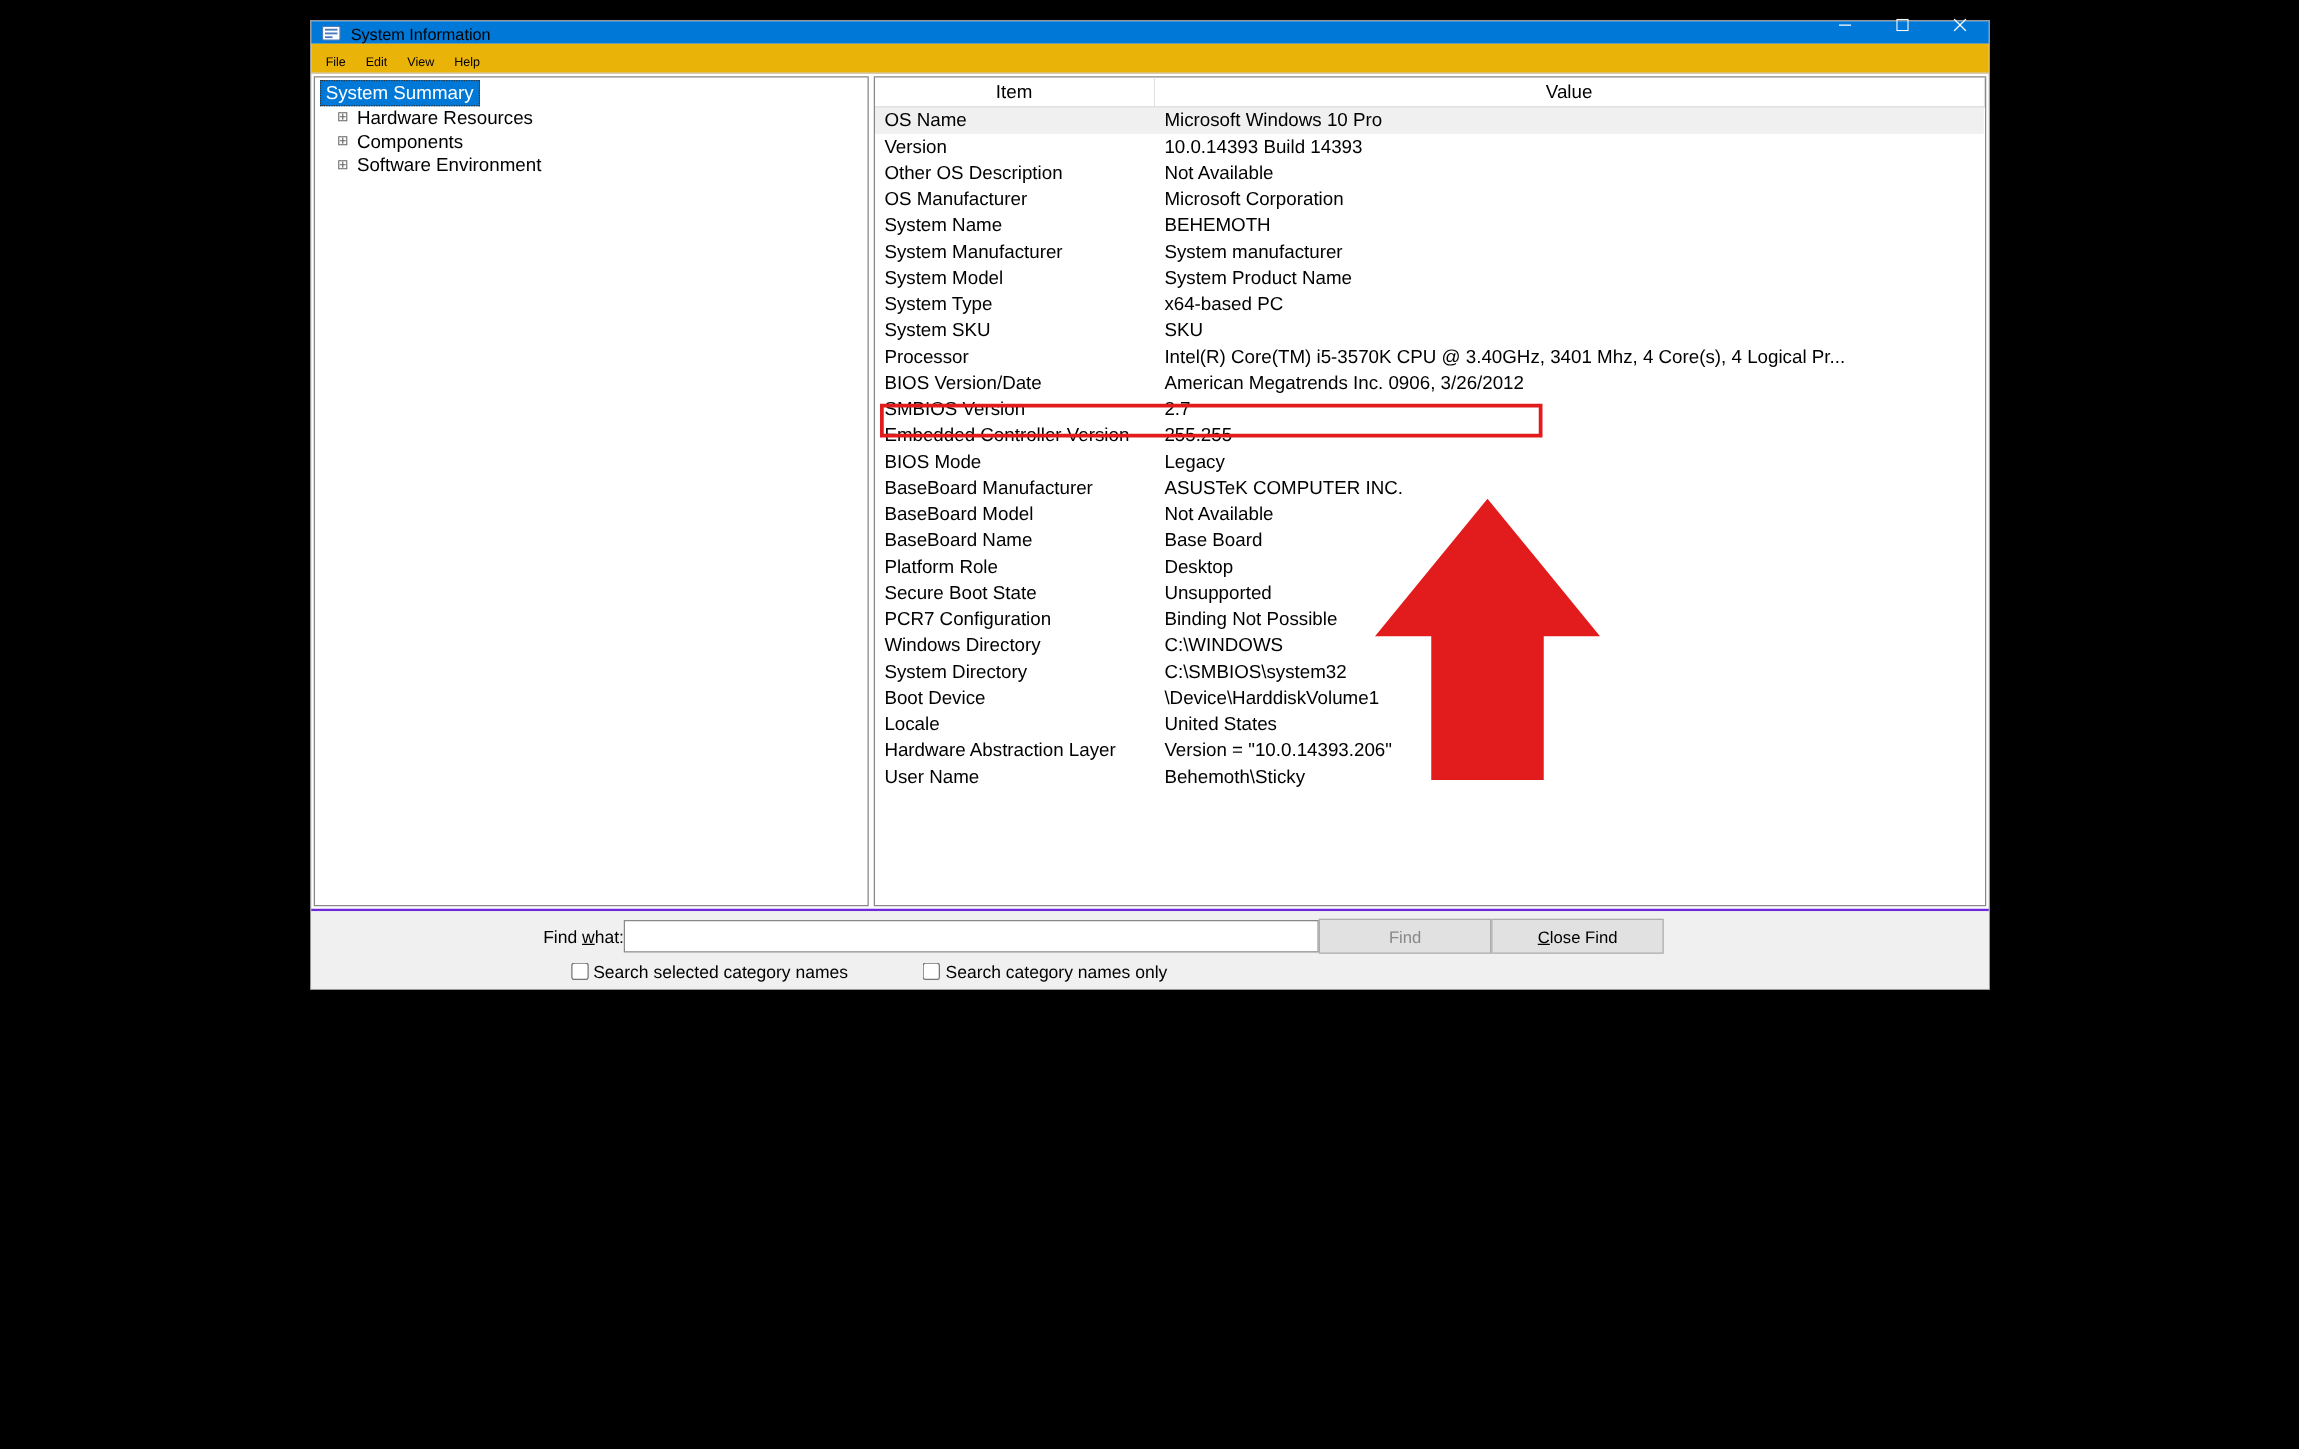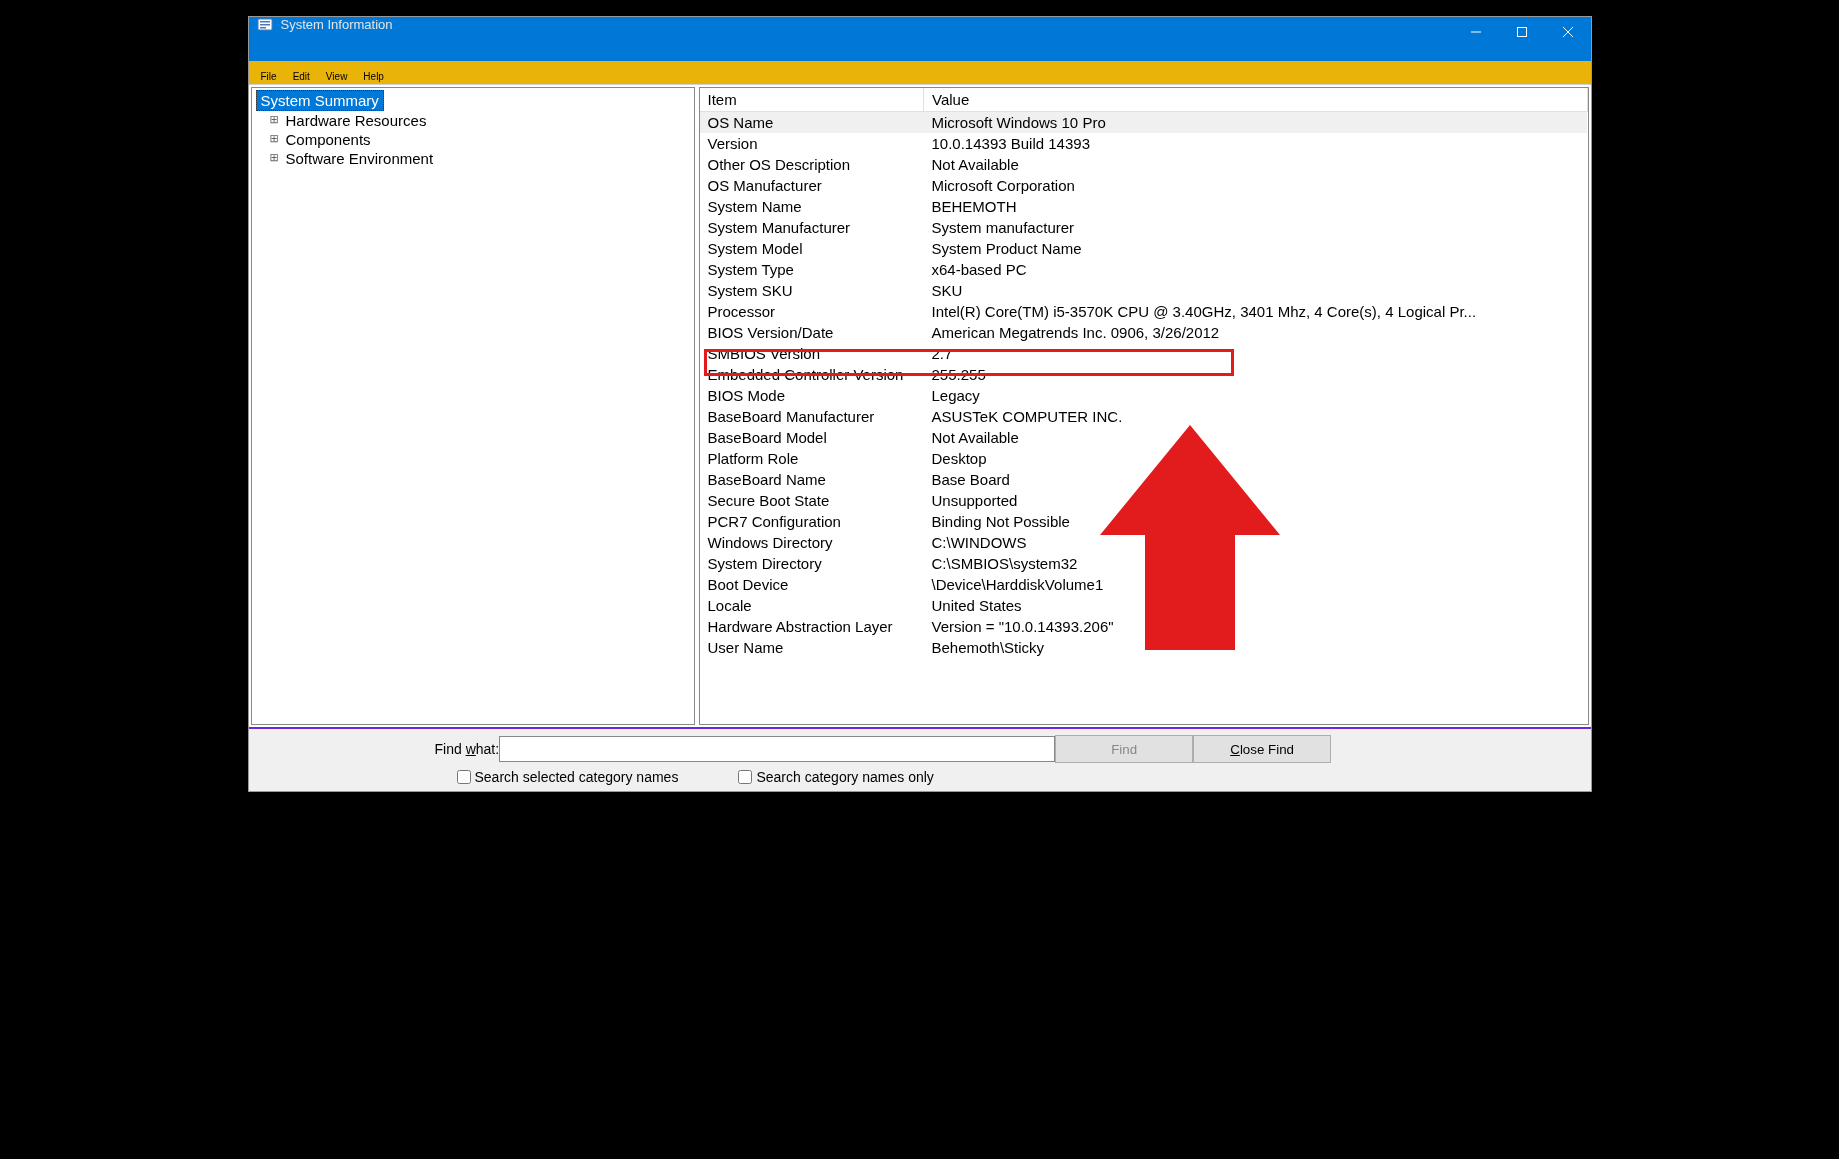--- a/index.html
+++ b/index.html
@@ -20,24 +20,24 @@
       width: 1344px;
       height: 776px;
       background: #fff;
       margin-top: 16px;
       display: flex;
       flex-direction: column;
       border: 1px solid #999;
     }
     .titlebar {
       background: #0078D7;
-      color: #e5e5e5;
-      height: 44px;
-      display: flex;
-      align-items: flex-start;
+      color: #000000;
+      height: 18px;
+      display: flex;
+      align-items: flex-end;
       padding-left: 8px;
       font-size: 13px;
     }
     .titlebar-icon {
       width: 16px;
       height: 16px;
       margin-right: 8px;
       display: inline-block;
     }
     .titlebar-title {
@@ -111,21 +111,21 @@
     .list-scroll {
       flex: 1;
       overflow-y: scroll;
       font-size: 15px;
     }
     .list-table {
       width: 100%;
       border-collapse: collapse;
     }
     .list-table th {
-      text-align: left;
+      text-align: center;
       font-weight: normal;
       padding: 3px 8px;
       background: #fff;
       border-bottom: 1px solid #e0e0e0;
       border-right: 1px solid #e0e0e0;
       position: sticky;
       top: 0;
       margin-left: 35px;
     }
     .list-table td {
@@ -326,26 +326,26 @@
               </tr>
               <tr>
                 <td class="col-item">BaseBoard Manufacturer</td>
                 <td>ASUSTeK COMPUTER INC.</td>
               </tr>
               <tr>
                 <td class="col-item">BaseBoard Model</td>
                 <td>Not Available</td>
               </tr>
               <tr>
+                <td class="col-item">BaseBoard Name</td>
+                <td>Base Board</td>
+              </tr>
+              <tr>
                 <td class="col-item">Platform Role</td>
                 <td>Desktop</td>
-              </tr>
-              <tr>
-                <td class="col-item">BaseBoard Name</td>
-                <td>Base Board</td>
               </tr>
               <tr>
                 <td class="col-item">Secure Boot State</td>
                 <td>Unsupported</td>
               </tr>
               <tr>
                 <td class="col-item">PCR7 Configuration</td>
                 <td>Binding Not Possible</td>
               </tr>
               <tr>

